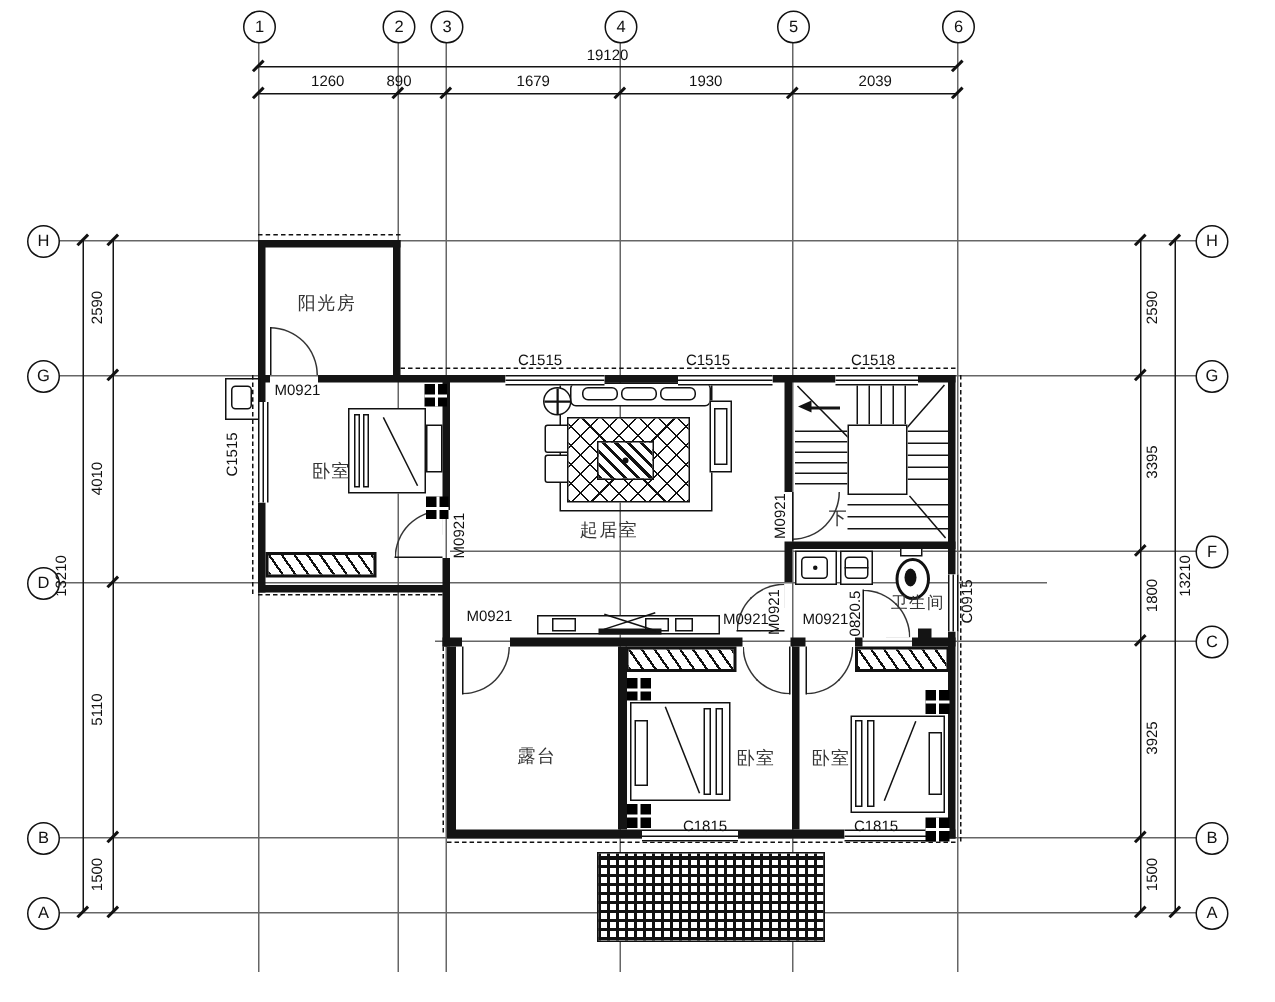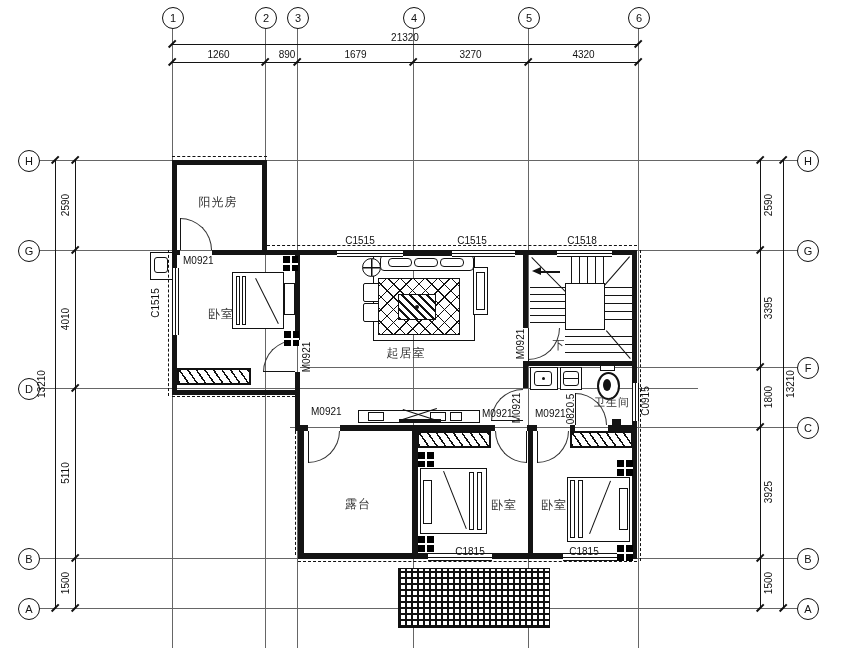--- a/index.html
+++ b/index.html
@@ -108,26 +108,26 @@
     </div>
   <div class="circ" style="left:797px;top:548px">
       <span>B</span>
     </div>
   <div class="circ" style="left:797px;top:598px">
       <span>A</span>
     </div>
 
   <div class="ln" style="left:172px;top:44px;width:466px;height:1px"></div>
   <div class="ln" style="left:172px;top:62px;width:466px;height:1px"></div>
-  <div class="t" style="left:380px;top:33px;width:50px">21320</div>
+  <div class="t" style="left:380px;top:33px;width:50px">19120</div>
   <div class="t" style="left:196px;top:50px;width:45px">1260</div>
-  <div class="t" style="left:269px;top:50px;width:36px">890</div>
+  <div class="t" style="left:248px;top:50px;width:36px">890</div>
   <div class="t" style="left:333px;top:50px;width:45px">1679</div>
-  <div class="t" style="left:448px;top:50px;width:45px">3270</div>
-  <div class="t" style="left:561px;top:50px;width:45px">4320</div>
+  <div class="t" style="left:448px;top:50px;width:45px">1930</div>
+  <div class="t" style="left:561px;top:50px;width:45px">2039</div>
 
   <div class="ln" style="left:55px;top:160px;width:1px;height:448px"></div>
   <div class="ln" style="left:75px;top:160px;width:1px;height:448px"></div>
   <div class="t tv" style="left:17px;top:379px;width:50px">13210</div>
   <div class="t tv" style="left:41px;top:200px;width:50px">2590</div>
   <div class="t tv" style="left:41px;top:314px;width:50px">4010</div>
   <div class="t tv" style="left:41px;top:468px;width:50px">5110</div>
   <div class="t tv" style="left:41px;top:578px;width:50px">1500</div>
 
   <div class="ln" style="left:760px;top:160px;width:1px;height:448px"></div>

